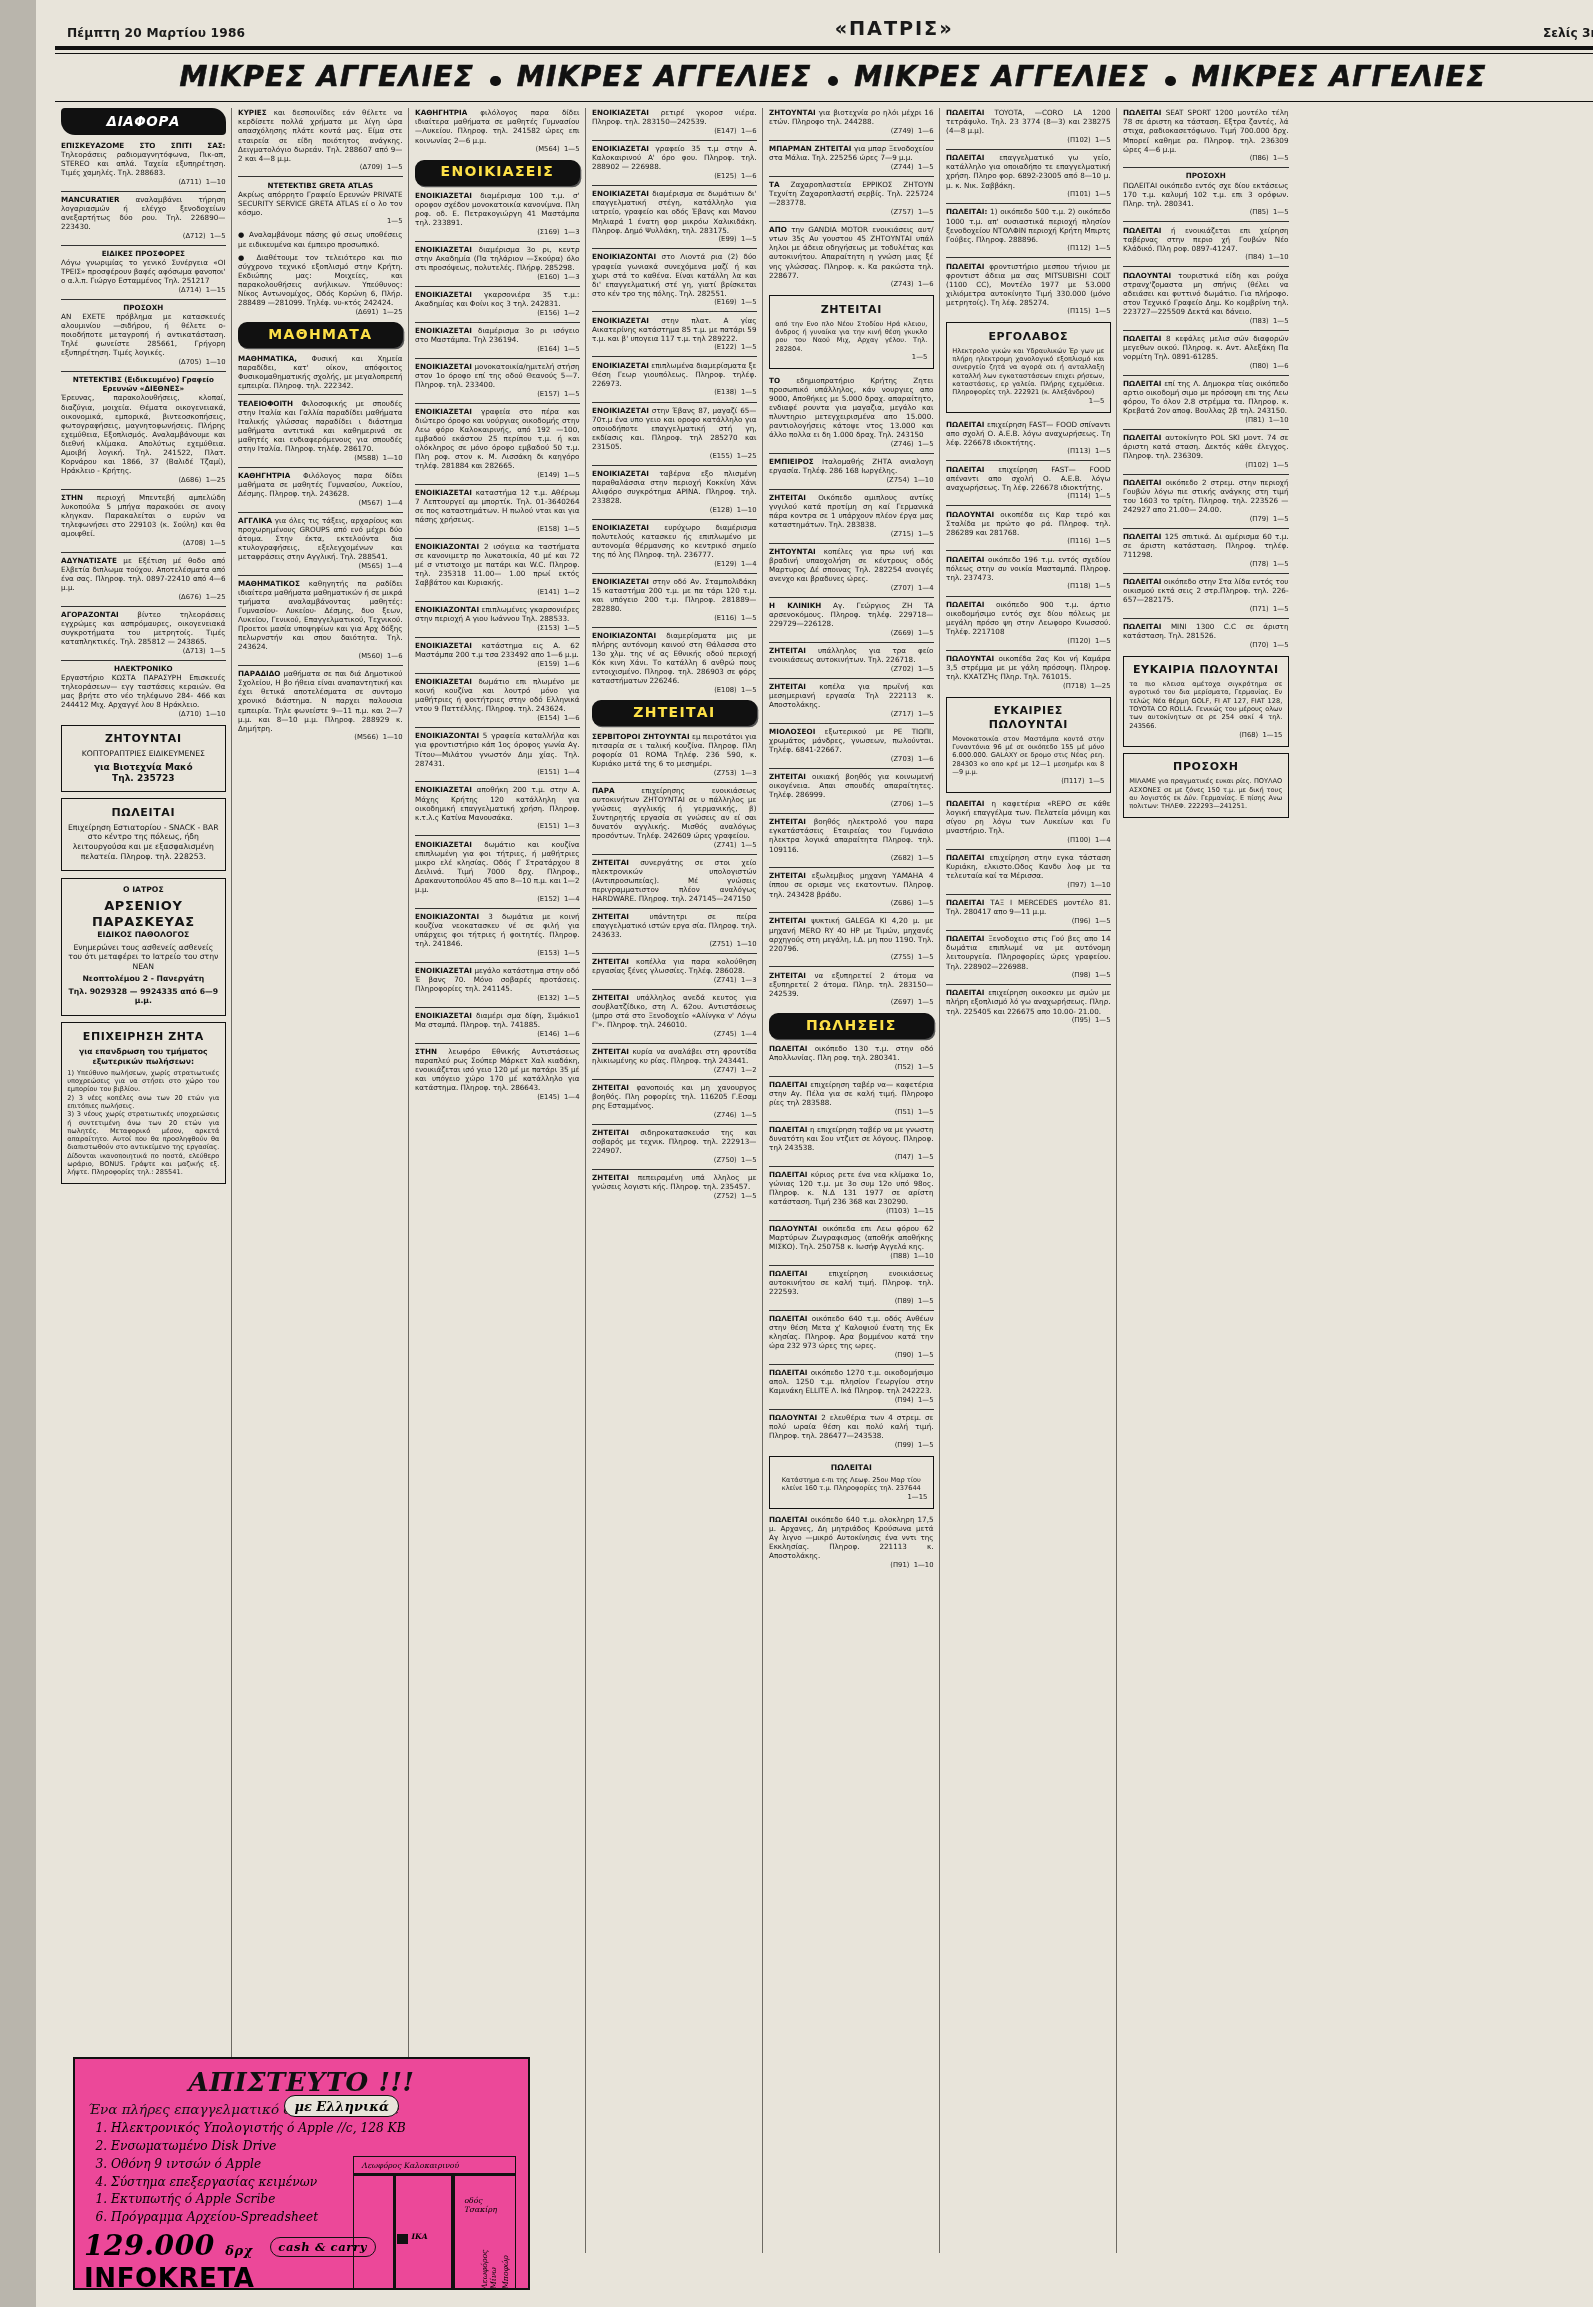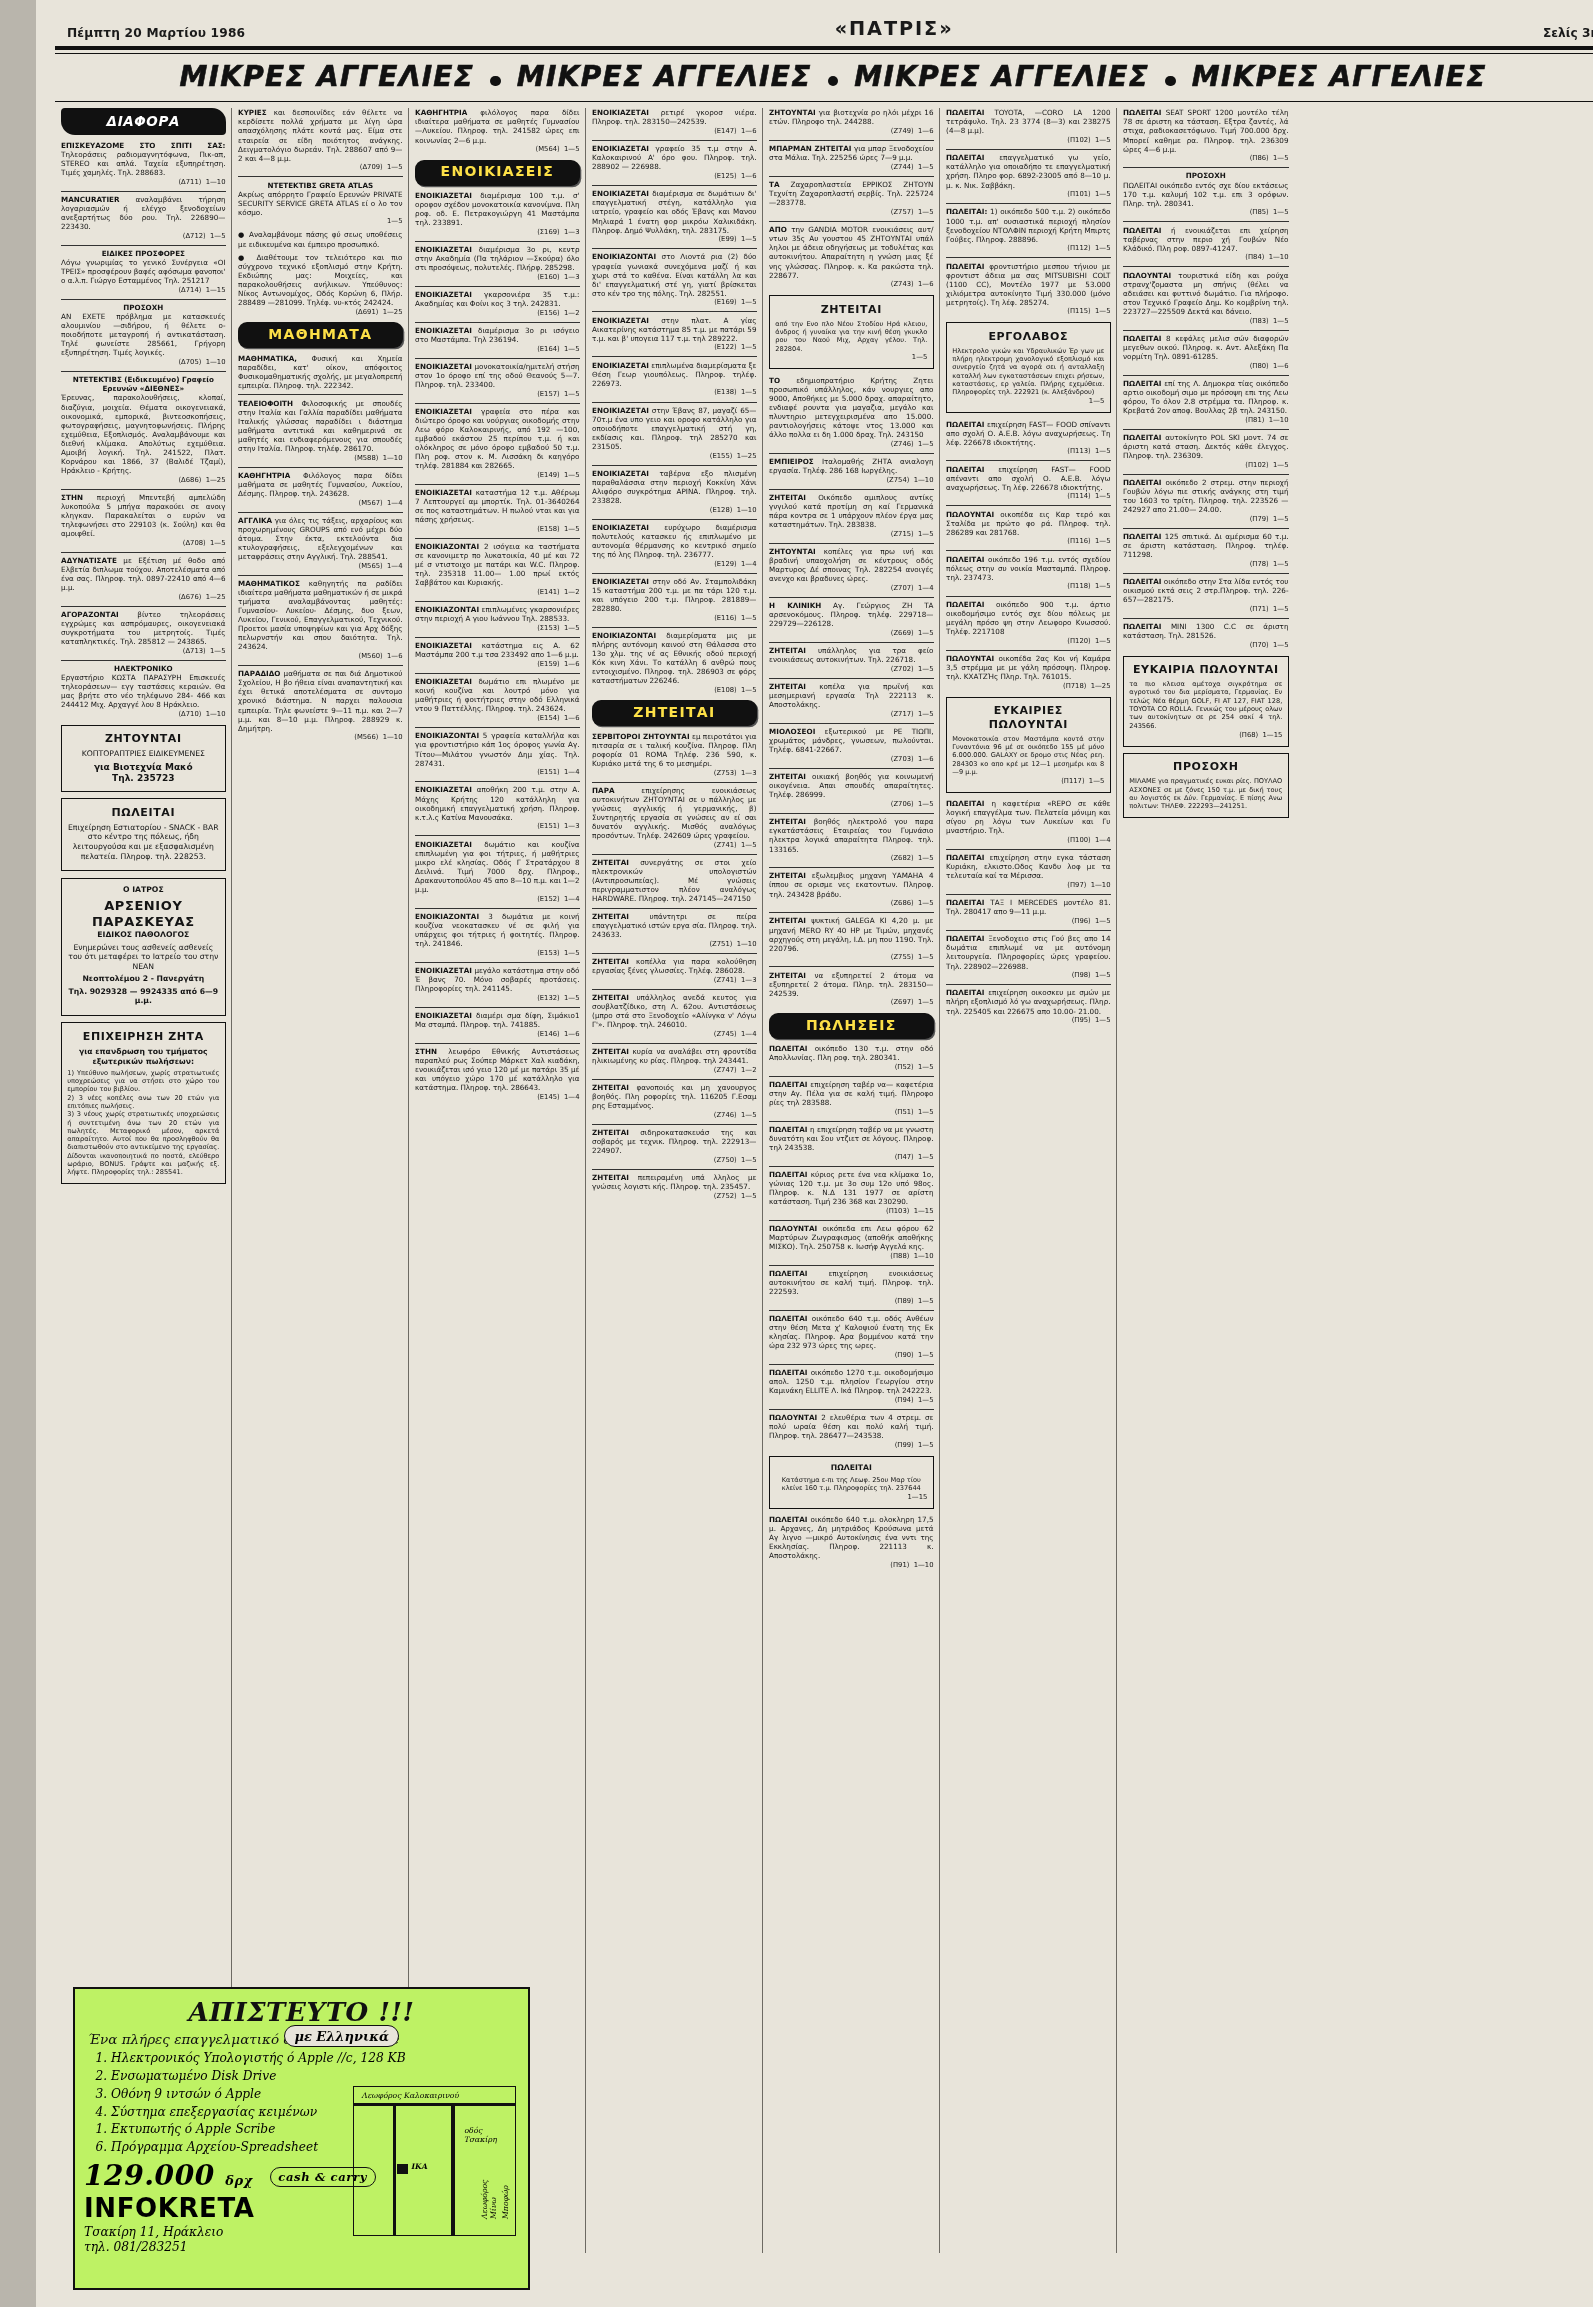--- a/index.html
+++ b/index.html
@@ -108,23 +108,23 @@
   .boxad .big{font-size:13px;font-weight:bold;letter-spacing:0.6px;}
 
   .center{text-align:center;}
   .bold{font-weight:bold;}
   .small{font-size:6.6px;}
 
   
   .applead{
     position:absolute;
     left:37px;bottom:17px;
-    width:457px;height:303px;
+    width:457px;height:233px;
     border:2.6px double #111;
-    background:#bef264;
+    background:#ec4899;
     box-sizing:border-box;
     padding:6.4px 9px;
     overflow:hidden;
   }
   .apple-title{
     font-family:"DejaVu Serif", serif;
     font-weight:bold;font-style:italic;
     font-size:26px;letter-spacing:0.6px;color:#111;
     text-align:center;margin:1.3px 0 3.9px 0;
   }
@@ -596,21 +596,21 @@
           <p><span class="bold">ΜΙΟΛΟΣΕΟΙ</span> <span>εξωτερικού με ΡΕ ΤΙΩΠΙ, χρωμάτος μάνδρες, γνωσεων, πωλούνται. Τηλέφ. 6841-22667.</span></p>
           <span class="code"><span>(Ζ703)</span> &nbsp;<span>1—6</span></span>
         </div>
       <div class="hr"></div>
       <div class="ad">
           <p><span class="bold">ΖΗΤΕΙΤΑΙ</span> <span>οικιακή βοηθός για κοινωμενή οικογένεια. Απαι σπουδές απαραίτητες. Τηλέφ. 286999.</span></p>
           <span class="code"><span>(Ζ706)</span> &nbsp;<span>1—5</span></span>
         </div>
       <div class="hr"></div>
       <div class="ad">
-          <p><span class="bold">ΖΗΤΕΙΤΑΙ</span> <span>βοηθός ηλεκτρολό γου παρα εγκατάστάσεις Εταιρείας του Γυμνάσιο ηλεκτρα λογικά απαραίτητα Πληροφ. τηλ. 133165.</span></p>
+          <p><span class="bold">ΖΗΤΕΙΤΑΙ</span> <span>βοηθός ηλεκτρολό γου παρα εγκατάστάσεις Εταιρείας του Γυμνάσιο ηλεκτρα λογικά απαραίτητα Πληροφ. τηλ. 109116.</span></p>
           <span class="code"><span>(Ζ682)</span> &nbsp;<span>1—5</span></span>
         </div>
       <div class="hr"></div>
       <div class="ad">
           <p><span class="bold">ΖΗΤΕΙΤΑΙ</span> <span>εξωλεμβιος μηχανη ΥΑΜΑΗΑ 4 ίππου σε ορισμε νες εκατοντων. Πληροφ. τηλ. 243428 βράδυ.</span></p>
           <span class="code"><span>(Ζ686)</span> &nbsp;<span>1—5</span></span>
         </div>
       <div class="hr"></div>
       <div class="ad">
           <p><span class="bold">ΖΗΤΕΙΤΑΙ</span> <span>ψυκτική GALEGA ΚΙ 4,20 μ. με μηχανή MERO RY 40 HP με Τιμών, μηχανές αρχηγούς στη μεγάλη, Ι.Δ. μη που 1190. Τηλ. 220796.</span></p>

